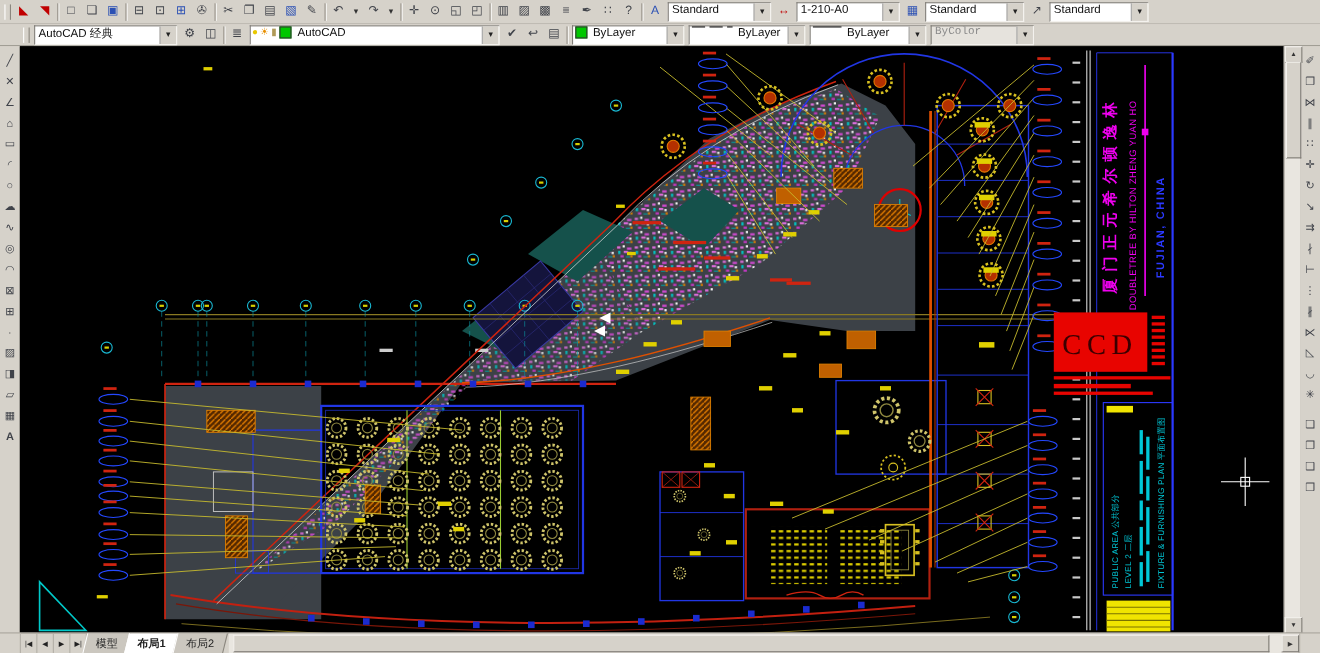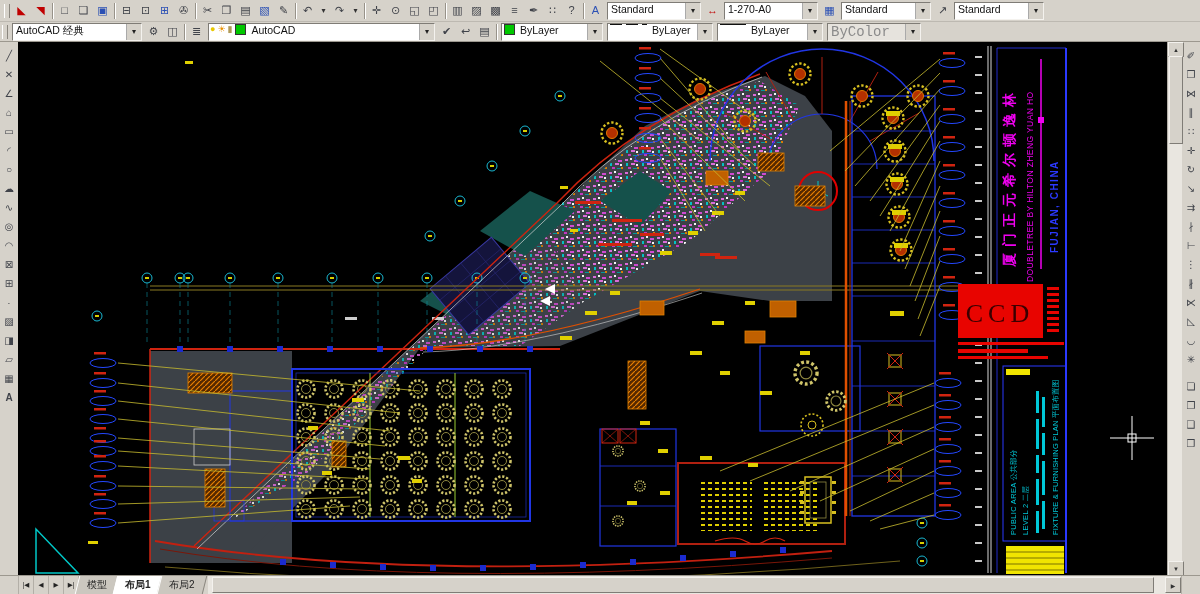--- a/index.html
+++ b/index.html
@@ -1,21 +1,21 @@
 <!DOCTYPE html>
 <html><head>
 <meta charset="utf-8">
 <style>
   html,body{margin:0;padding:0;background:#9a9a9a;}
   #app{position:relative;width:1200px;height:594px;background:#d6d2ca;font-family:"Liberation Sans","DejaVu Sans",sans-serif;overflow:hidden;
        -webkit-user-select:none;user-select:none;}
   
   .tb{display:flex;align-items:center;background:#d6d2ca;}
   #tbrow1{height:21px;border-bottom:1px solid #bdb9b1;padding-left:2px;}
-  #tbrow2{height:19px;border-bottom:1px solid #9c988f;padding-left:0;}
+  #tbrow2{height:19px;border-bottom:1px solid #9c988f;padding-left:19px;}
   .grip{width:4px;height:14px;margin:0 2px;border-left:1px solid #fff;border-right:1px solid #8a867e;}
   .sep{width:1px;height:16px;background:#979289;margin:0 2px;box-shadow:1px 0 0 #fff;}
   .btn{width:19px;height:17px;display:flex;align-items:center;justify-content:center;
        font-size:11px;line-height:17px;color:#40434a;cursor:default;}
   .btn.red{color:#c00000;}
   .btn.blue{color:#2b50b4;}
   .btn.small{width:13px;font-size:8px;color:#333;}
   .combo{display:flex;align-items:flex-start;height:16px;background:#fff;border:1px solid;
          border-color:#7f7c76 #f4f2ee #f4f2ee #7f7c76;font-size:10.5px;color:#111;margin:0 2px;}
   .combo .cval{flex:1;padding:0 3px;white-space:nowrap;overflow:hidden;}
@@ -94,21 +94,21 @@
     <span class="btn">∷</span>
     <span class="btn">?</span>
     <span class="sep"></span>
     <span class="btn blue">A</span>
     <span class="combo" style="width:92px">
       <span class="cval">Standard</span>
       <span class="carw">▾</span>
     </span>
     <span class="btn red">↔</span>
     <span class="combo" style="width:92px">
-      <span class="cval">1-270-A0</span>
+      <span class="cval">1-210-A0</span>
       <span class="carw">▾</span>
     </span>
     <span class="btn blue">▦</span>
     <span class="combo" style="width:88px">
       <span class="cval">Standard</span>
       <span class="carw">▾</span>
     </span>
     <span class="btn">↗</span>
     <span class="combo" style="width:88px">
       <span class="cval">Standard</span>
@@ -149,21 +149,21 @@
       <span class="ltline" style="width:5px"></span>
       <span class="cval">ByLayer</span>
       <span class="carw">▾</span>
     </span>
     <span class="combo" style="width:104px">
       <span class="ltline" style="width:26px"></span>
       <span class="cval">ByLayer</span>
       <span class="carw">▾</span>
     </span>
     <span class="combo disabled" style="width:92px">
-      <span class="cval" style="font-family:'Liberation Mono',monospace;font-size:14px">ByColor</span>
+      <span class="cval" style="font-family:'Liberation Mono',monospace;font-size:10px">ByColor</span>
       <span class="carw">▾</span>
     </span>
   </div>
 
   <div id="ltb">
     <span class="vbtn">╱</span>
     <span class="vbtn">✕</span>
     <span class="vbtn">∠</span>
     <span class="vbtn">⌂</span>
     <span class="vbtn">▭</span>

